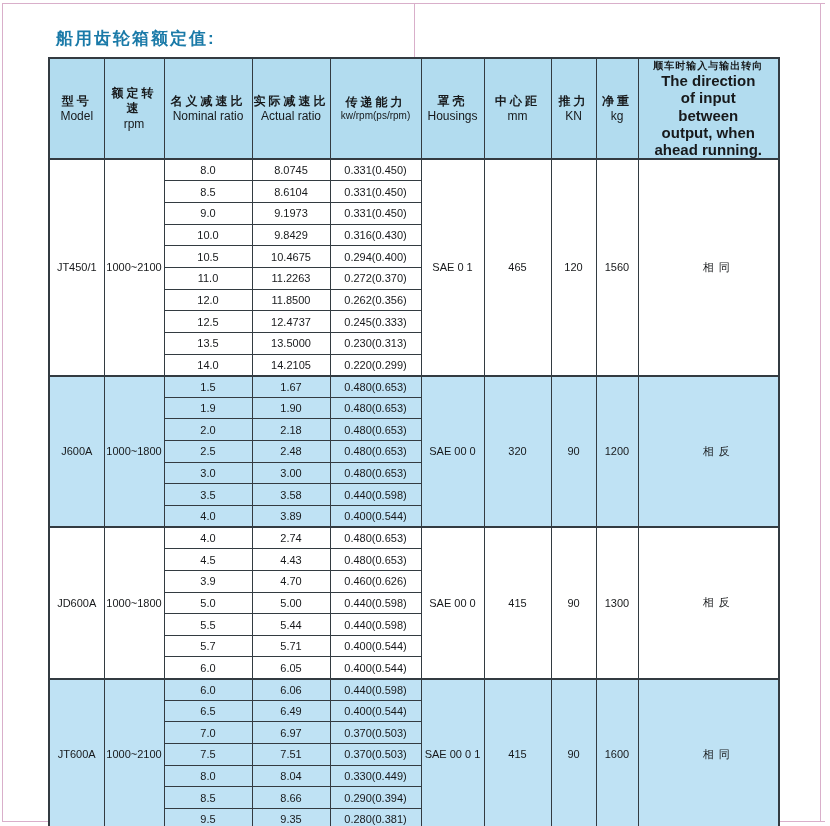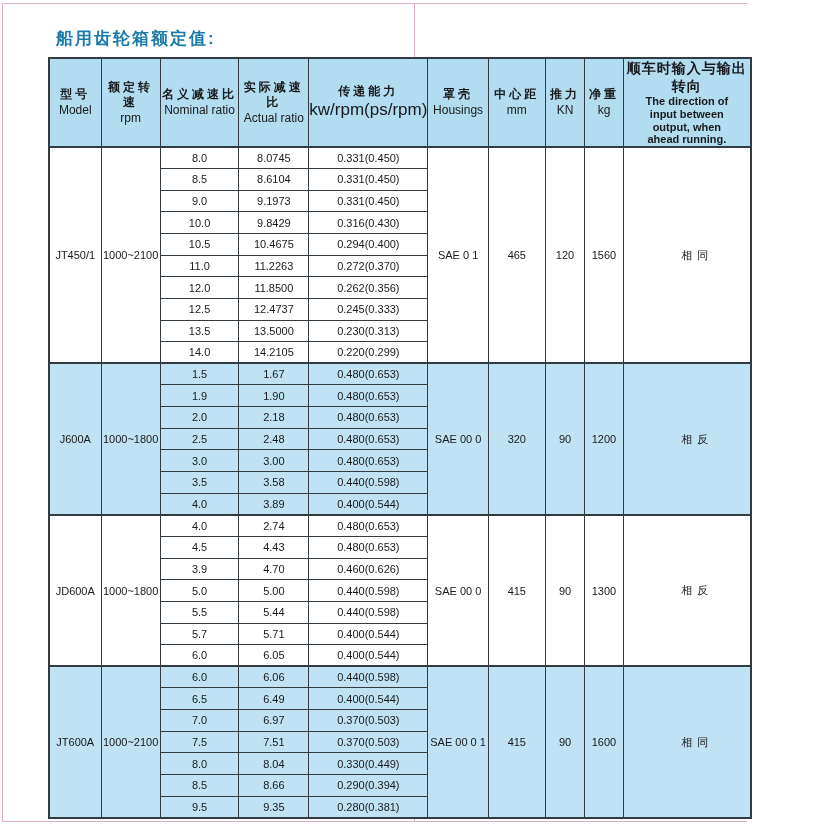--- a/index.html
+++ b/index.html
@@ -3,21 +3,21 @@
 <meta charset="utf-8">
 <style>
   * { margin: 0; padding: 0; box-sizing: border-box; }
   html, body { background: #ffffff; }
   body {
     font-family: "Liberation Sans", "DejaVu Sans", sans-serif;
     width: 830px; height: 826px;
   }
   .page {
     position: relative;
-    width: 752px; height: 826px;
+    width: 830px; height: 826px;
     background: #ffffff;
     overflow: hidden;
   }
   
   .guide { position: absolute; background: var(--guide, #d9afca); z-index: 1; }
   .guide-top    { left: 2px; right: 5px; top: 3px;    height: 1px; }
   .guide-bottom { left: 2px; right: 5px; top: 821px;  height: 1px; }
   .guide-left   { top: 3px;  height: 819px; left: 2px;   width: 1px; }
   .guide-right  { top: 3px;  height: 819px; left: 820px; width: 1px; }
   .guide-center { top: 3px;  height: 819px; left: 414px; width: 1px; }
@@ -42,23 +42,23 @@
     overflow: hidden;
   }
   table.ratings thead th {
     height: 40px;
     background: var(--header-bg, #b2dcef);
     border-bottom: 2px solid var(--border, #333b41);
     font-weight: normal;
   }
   .hz { font-size: 12px; font-weight: bold; letter-spacing: 3px; line-height: 1.3; }
   .he { font-size: 12px; line-height: 1.2; }
-  .he-cap { font-size: 17px; }
-  .hz-sm { font-size: 14px; font-weight: bold; letter-spacing: 1px; line-height: 1.3; }
-  .he-sm { font-size: 11px; font-weight: bold; line-height: 1.15; padding: 0 16px; }
+  .he-cap { font-size: 10px; }
+  .hz-sm { font-size: 10px; font-weight: bold; letter-spacing: 1px; line-height: 1.3; }
+  .he-sm { font-size: 15px; font-weight: bold; line-height: 1.15; padding: 0 16px; }
 
   table.ratings tbody tr { height: 21.65px; }
   table.ratings tbody td { font-size: 11px; background: #ffffff; }
   table.ratings tbody tr.shaded td { background: var(--shaded-bg, #bfe2f4); }
   table.ratings tbody tr.group-start td { border-top: 2px solid var(--border, #333b41); }
   td.dir-val { font-size: 13px; letter-spacing: 5px; padding-left: 21px; margin-left: 15px; }
   td.model-val, td.rpm-val, td.housing-val { font-size: 11.5px; margin-left: 24px; }
 </style>
 </head>
 <body>

